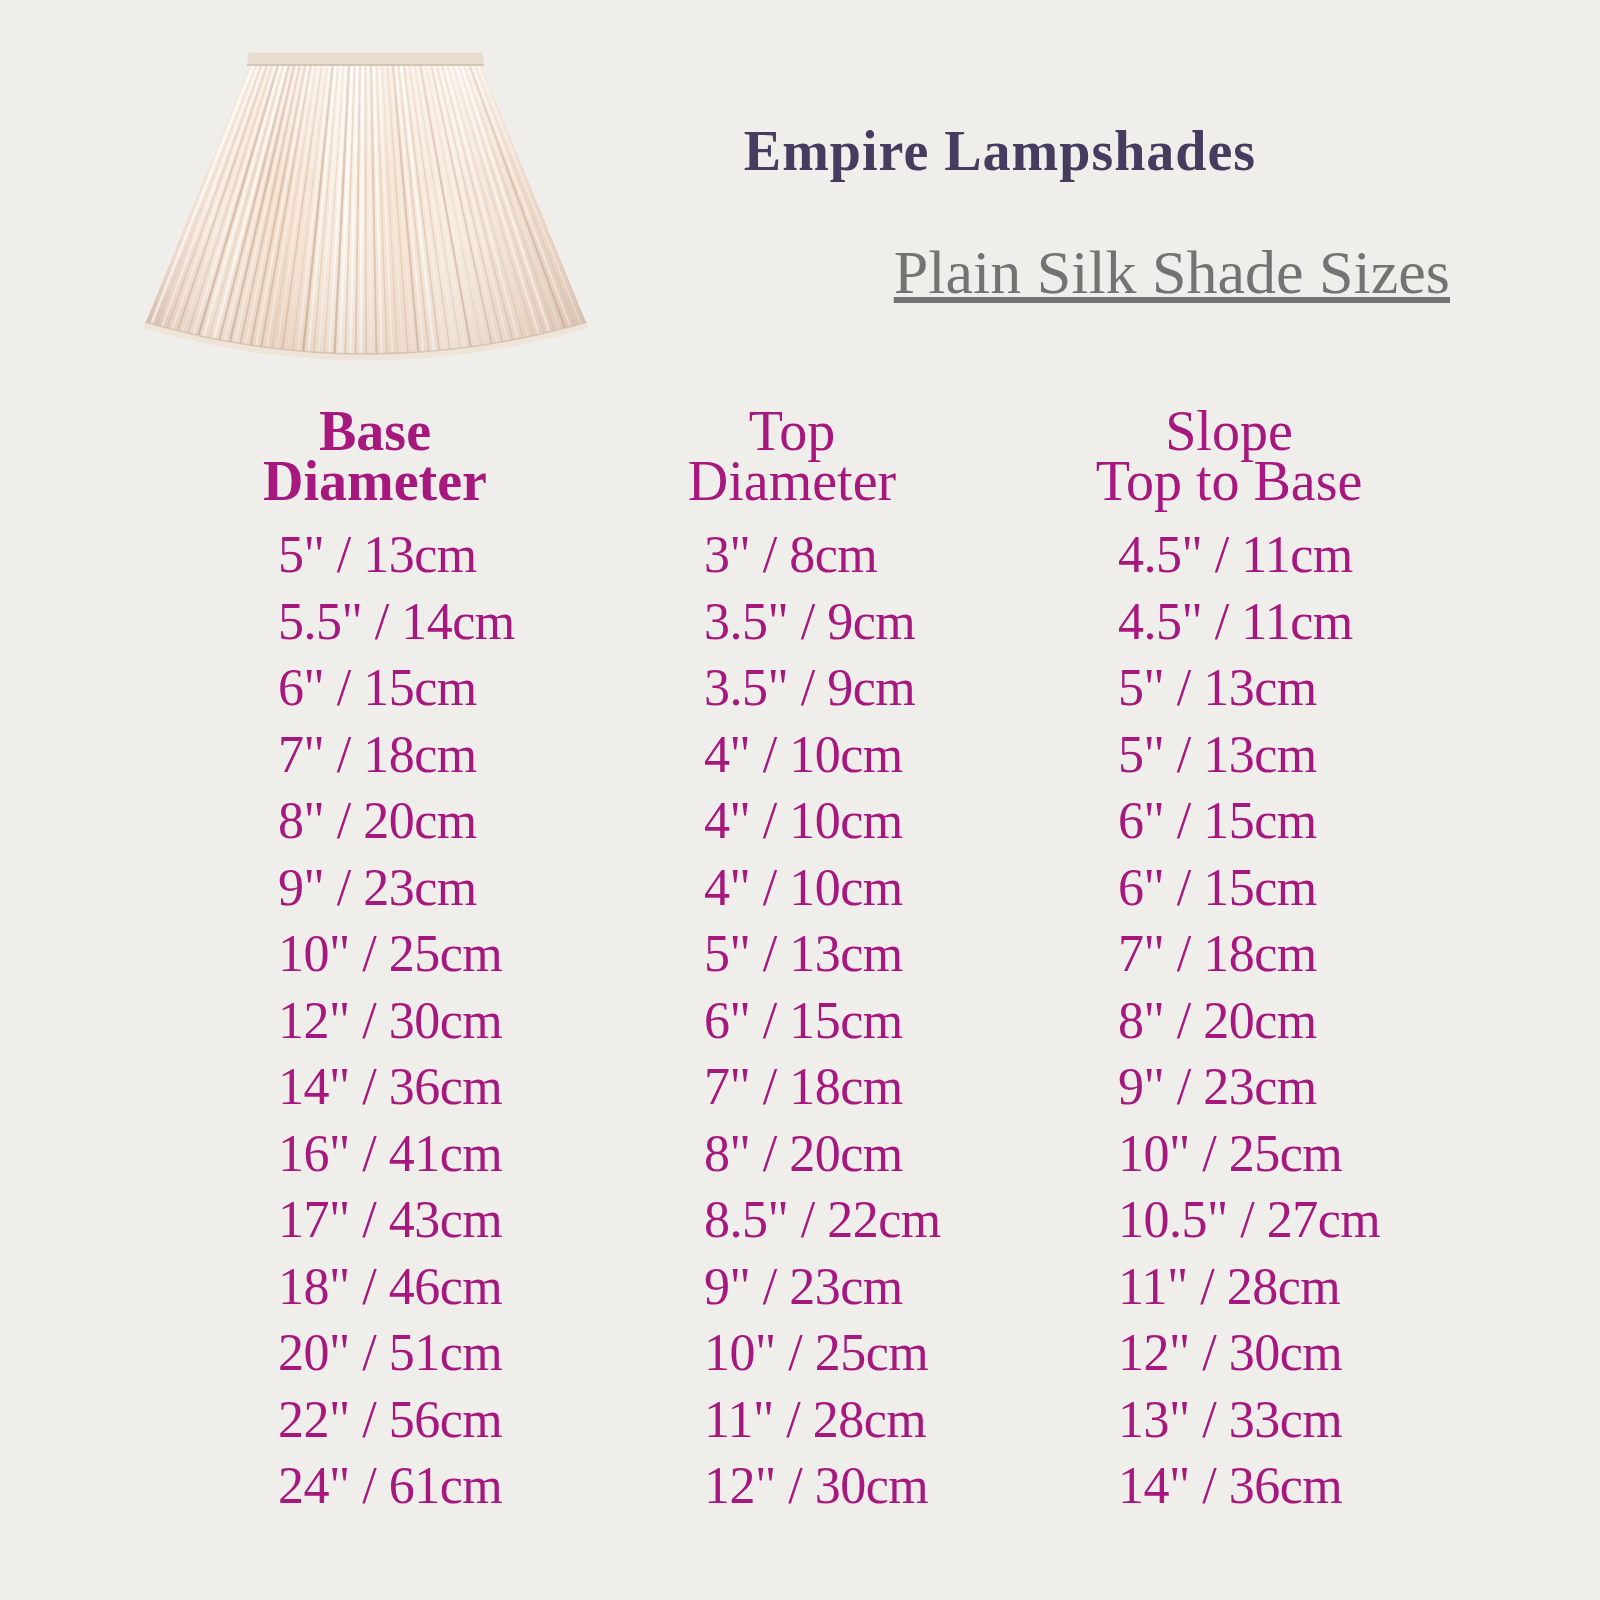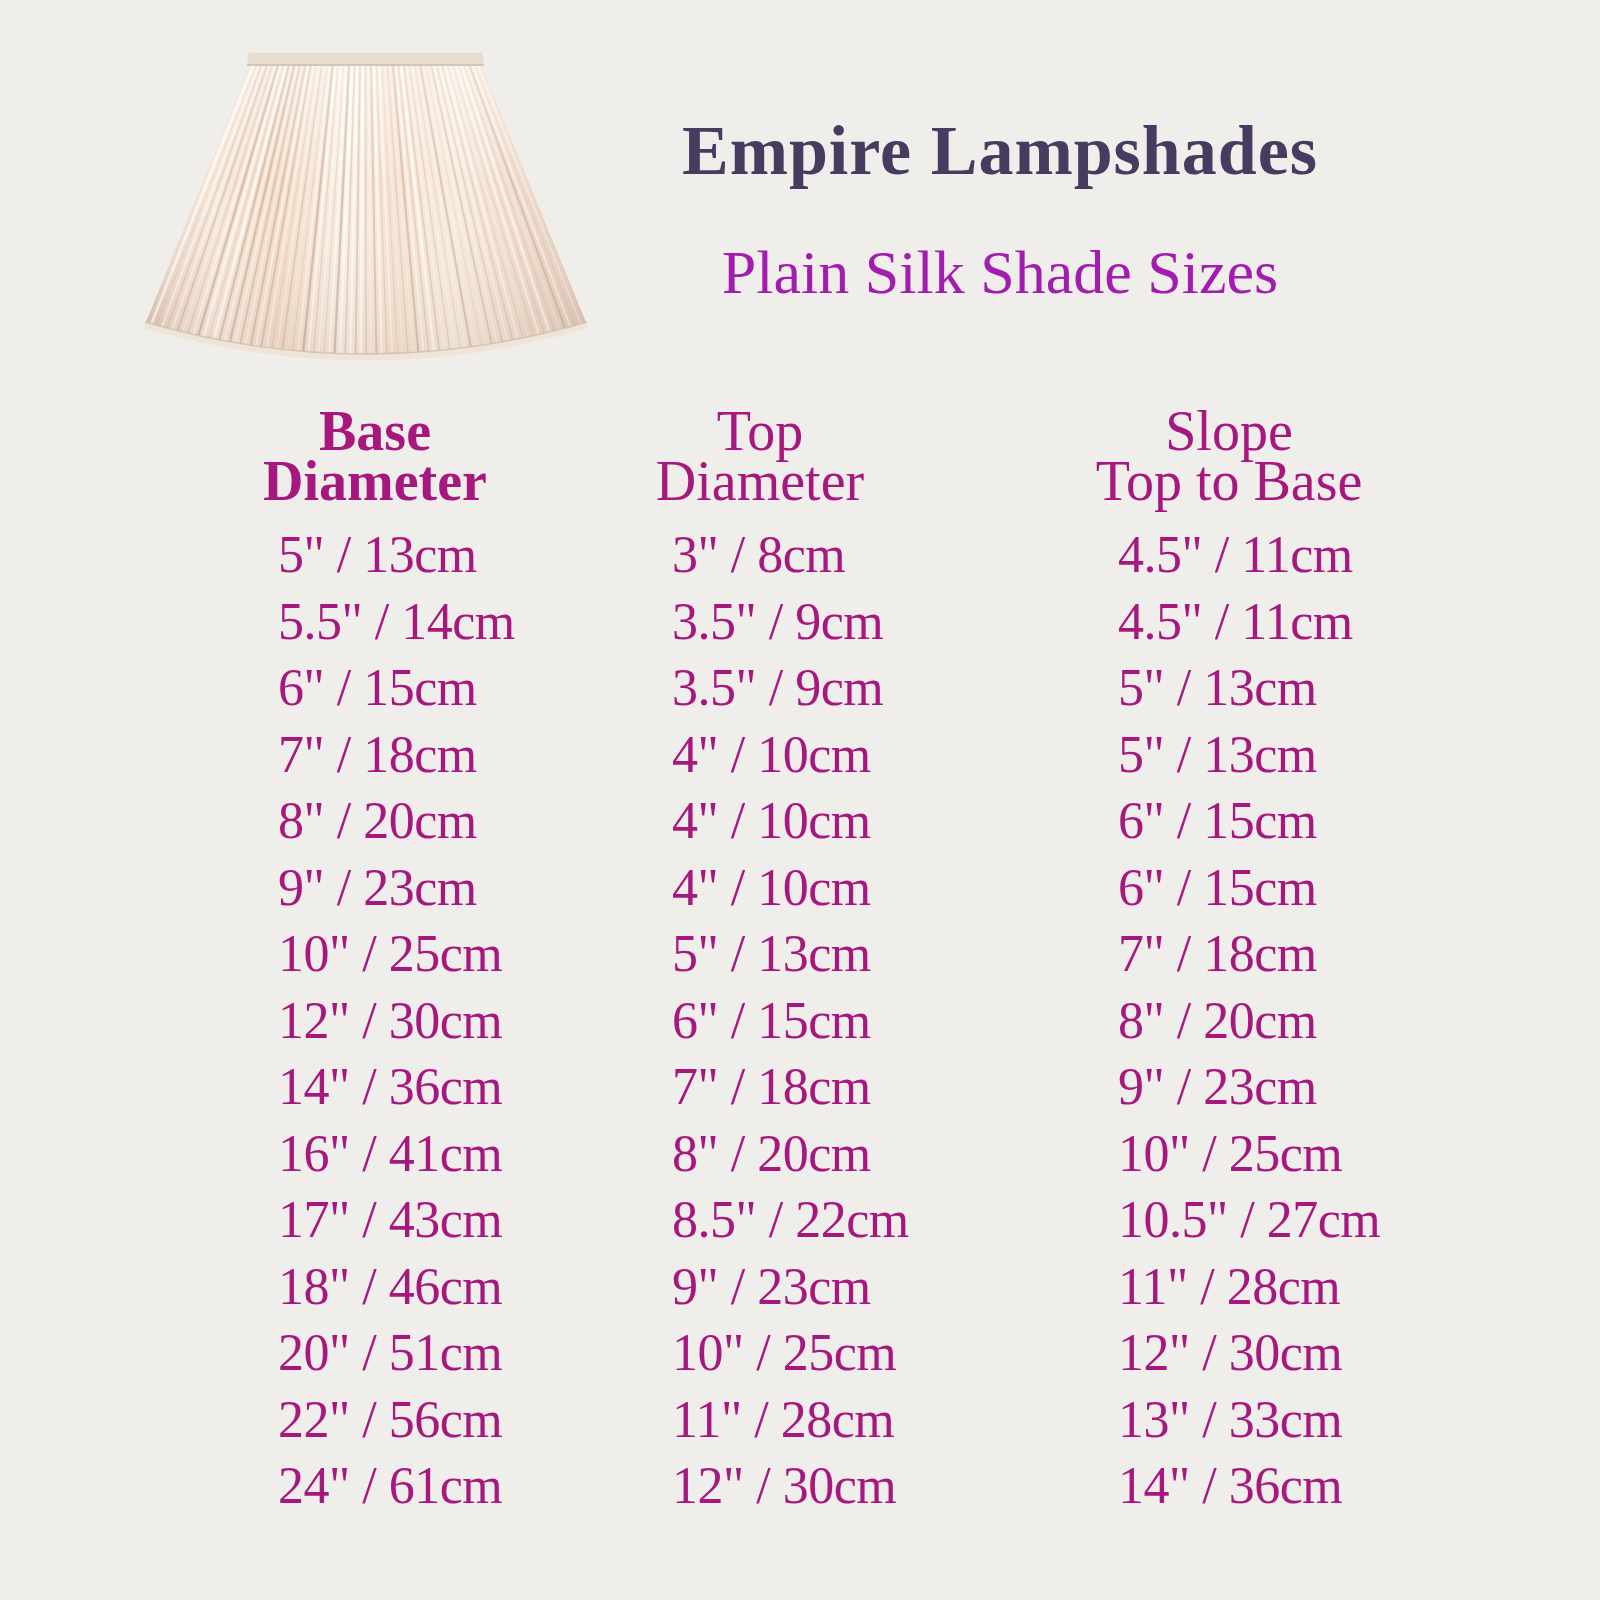--- a/index.html
+++ b/index.html
@@ -7,30 +7,31 @@
     position:relative;
     width:1600px;height:1600px;
     background:#f0eeea;
     overflow:hidden;
     font-family:"Liberation Serif", serif;
   }
   .page-title{
     position:absolute;
     left:550px;top:109px;width:900px;
     text-align:center;
-    font-size:70px;line-height:84px;font-weight:bold;
+    font-size:56px;line-height:84px;font-weight:bold;
     color:#453c5f;
     letter-spacing:1px;
   }
   .page-subtitle{
     position:absolute;
     left:550px;top:237px;width:900px;
-    text-align:center;
+    text-align:right;
     font-size:62px;line-height:70px;
-    color:#a21caf;
+    color:#737373;
+    text-decoration:underline;
   }
   .shade-figure{
     position:absolute;left:130px;top:35px;width:480px;height:340px;
   }
   .col{position:absolute;top:406px;}
   .col-header{
     text-align:center;
     font-size:56px;line-height:50px;
     color:#a7187f;
   }
@@ -38,21 +39,21 @@
   .col-rows{position:absolute;top:116px;}
   .cell{
     height:66.5px;
     font-size:52px;line-height:66.5px;
     letter-spacing:-0.5px;
     color:#a7187f;
     white-space:nowrap;
   }
   #col-base{left:146px;width:458px;}
   #col-base .col-rows{left:132px;}
-  #col-top{left:540px;width:440px;}
+  #col-top{left:572px;width:440px;}
   #col-top .col-rows{left:132px;}
   #col-slope{left:1009px;width:440px;}
   #col-slope .col-rows{left:109px;}
 </style>
 </head>
 <body>
 
 <div class="canvas">
 
   <div class="shade-figure">

